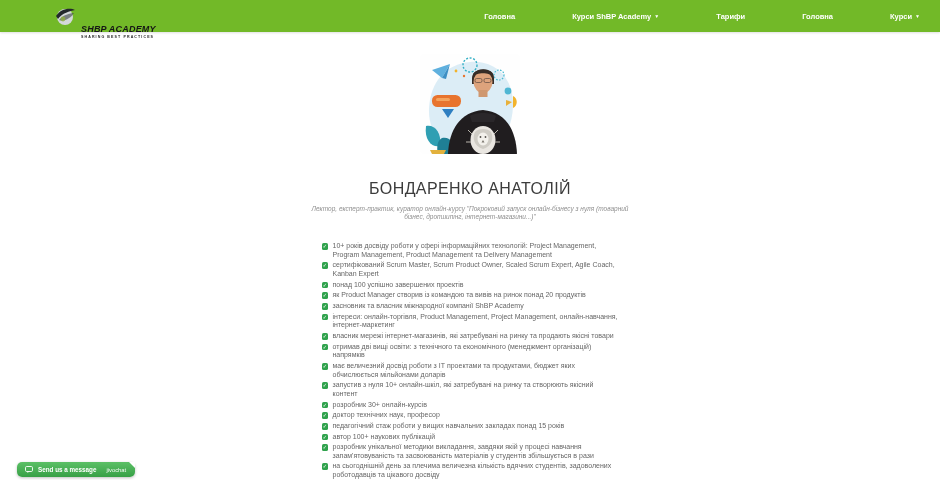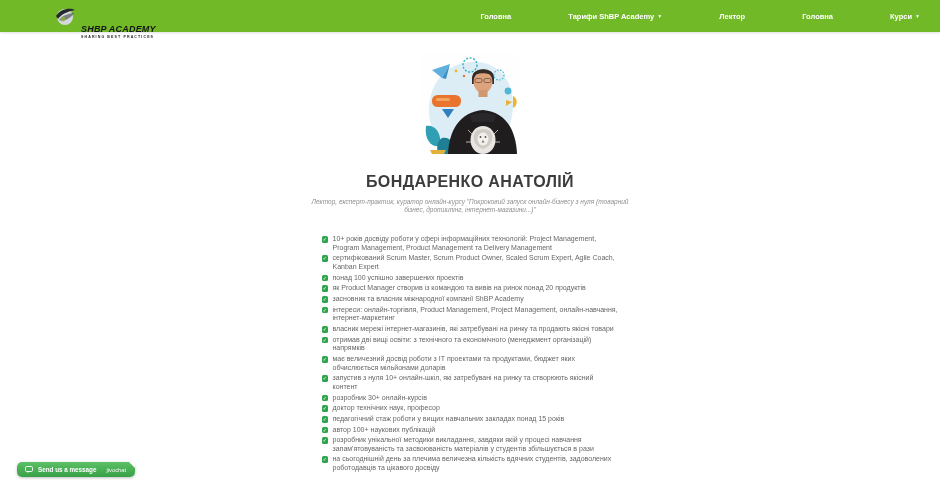--- a/index.html
+++ b/index.html
@@ -30,21 +30,21 @@
     color: #ffffff; font-size: 7.5px; font-weight: 600; text-decoration: none;
     display: flex; align-items: center; gap: 3px; cursor: pointer; white-space: nowrap; padding-left: 40px;
   }
   .chev { font-size: 5px; line-height: 1; }
 
   
   main { display: flex; flex-direction: column; align-items: center; }
   .photo { width: 100px; height: 100px; margin-top: 22px; border-radius: 4px; overflow: hidden; }
   .photo svg { display: block; width: 100%; height: 100%; }
   h1 {
-    margin-top: 19px; font-size: 16px; font-weight: 700;
+    margin-top: 26px; font-size: 16px; font-weight: 400;
     color: #3c3c3c; letter-spacing: .4px; text-align: center;
   }
   .subtitle {
     max-width: 322px; margin-top: 7px; text-align: center;
     font-size: 6.5px; font-style: italic; color: #8f8f8f; line-height: 8px;
   }
   .achievements {
     width: 297px; margin-top: 21px; list-style: none;
   }
   .achievements li {
@@ -91,25 +91,25 @@
     <span class="brand-text">
       <span class="brand-name">SHBP ACADEMY</span>
       <span class="brand-tagline">SHARING BEST PRACTICES</span>
     </span>
   </div>
   <nav>
     <a>
         <span>Головна</span>
       </a>
     <a>
-        <span>Тарифи ShBP Academy</span>
+        <span>Курси ShBP Academy</span>
         <span class="chev">▼</span>
       </a>
     <a>
-        <span>Лектор</span>
+        <span>Тарифи</span>
       </a>
     <a>
         <span>Головна</span>
       </a>
     <a>
         <span>Курси</span>
         <span class="chev">▼</span>
       </a>
   </nav>
 </header>

